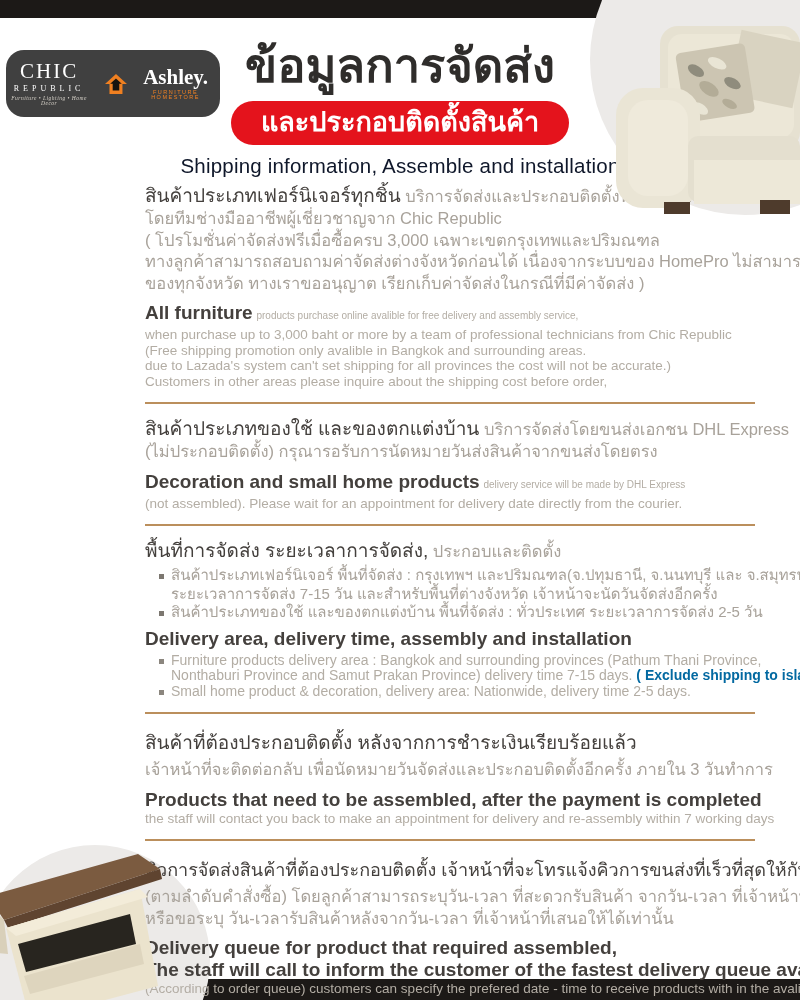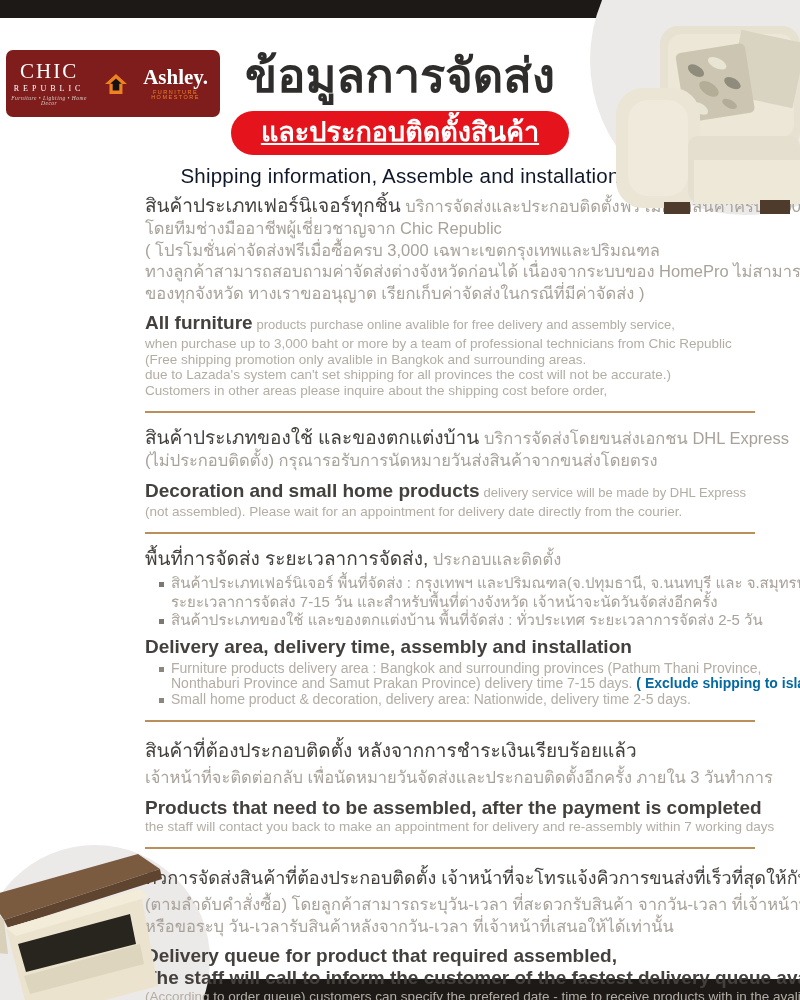--- a/index.html
+++ b/index.html
@@ -12,47 +12,47 @@
   
   .top-bar { position:absolute; top:0; left:0; width:100%; height:18px; background:#1c1917; z-index:1; }
   .bottom-bar { position:absolute; bottom:0; left:0; width:100%; height:21px; background:#1c1917; z-index:2; }
   .circle-tr { position:absolute; top:-95px; right:-100px; width:310px; height:310px; border-radius:50%; background:#eceae8; z-index:2; }
   .circle-bl { position:absolute; left:-20px; bottom:-75px; width:230px; height:230px; border-radius:50%; background:#eceae8; z-index:3; }
   .sofa-wrap { position:absolute; top:8px; right:0; width:192px; height:206px; z-index:4; }
   .shelf-wrap { position:absolute; left:-12px; bottom:-6px; width:200px; height:172px; z-index:4; }
   
   .logo-box {
     position:absolute; left:6px; top:50px; width:214px; height:67px; z-index:5;
-    background:#7f1d1d; border-radius:7px; display:flex; align-items:center; justify-content:center; gap:13px;
+    background:#404040; border-radius:18px; display:flex; align-items:center; justify-content:center; gap:13px;
   }
   .chic-logo { text-align:center; color:#ffffff; line-height:1; }
   .chic-name { font-family:"Liberation Serif",serif; font-size:21px; letter-spacing:2px; }
   .chic-sub  { font-family:"Liberation Serif",serif; font-size:8px; letter-spacing:4px; margin-top:3px; }
   .chic-tag  { font-family:"Liberation Serif",serif; font-style:italic; font-size:5.5px; letter-spacing:.5px; color:#d9d4cb; margin-top:3px; }
   .ashley-logo { display:flex; align-items:center; gap:4px; }
   .ashley-text { line-height:1;text-align:center; }
   .ashley-name { font-family:"Liberation Serif",serif; font-weight:bold; font-size:21px; color:#ffffff; }
   .ashley-sub  { font-size:5.5px; letter-spacing:1.5px; color:#f08021; margin-top:2px; }
   
-  .header { position:relative; z-index:3; text-align:center; padding-top:50px; }
+  .header { position:relative; z-index:3; text-align:center; padding-top:40px; }
   .title-th { font-size:47px; font-weight:bold; color:#2f2d2b; line-height:1.1; }
   .badge {
     display:inline-block; margin-top:9px; background:#e4131c; color:#ffffff;
-    font-size:27px; font-weight:bold; line-height:1.2; padding:5px 30px 7px; border-radius:28px;text-decoration:underline;
+    font-size:27px; font-weight:bold; line-height:1.2; padding:5px 30px 7px; border-radius:28px;
   }
   .subtitle { margin-top:9px; font-size:20.5px; color:#0f172a; letter-spacing:.2px; }
   
   .content { position:relative; z-index:3; padding:6px 45px 0 145px; }
   .nw { white-space:nowrap; }
   .th-h { font-size:19px; font-weight:normal; color:#44403d; }
   .th-b { font-size:16.5px; color:#a8a29a; }
   .th-line { font-size:16.5px; color:#a8a29a; line-height:21.5px; }
   .th-head-line { line-height:24px; }
   .en-h { font-size:19px; font-weight:bold; color:#44403d; }
-  .en-b { font-size:13px; color:#b3ada4; }
+  .en-b { font-size:10px; color:#b3ada4; }
   .en-line { font-size:13.5px; color:#b3ada4; line-height:15.5px; }
   .en-head-line { line-height:22px; }
   .divider { border:none; border-top:2px solid #bb8f5c; margin:13px 0; }
   .bullets { margin-top:3px; }
   .bullet-row { display:flex; align-items:flex-start; }
   .dot { width:5px; height:5px; background:#7c7770; margin:8px 7px 0 14px; flex:0 0 5px; }
   .dot-en { background:#8b867e; margin-top:6px; }
   .b-th { font-size:15px; color:#a8a29a; line-height:18.5px; }
   .b-cont { padding-left:26px; }
   .b-en { font-size:14px; color:#b3ada4; line-height:15.5px; }

